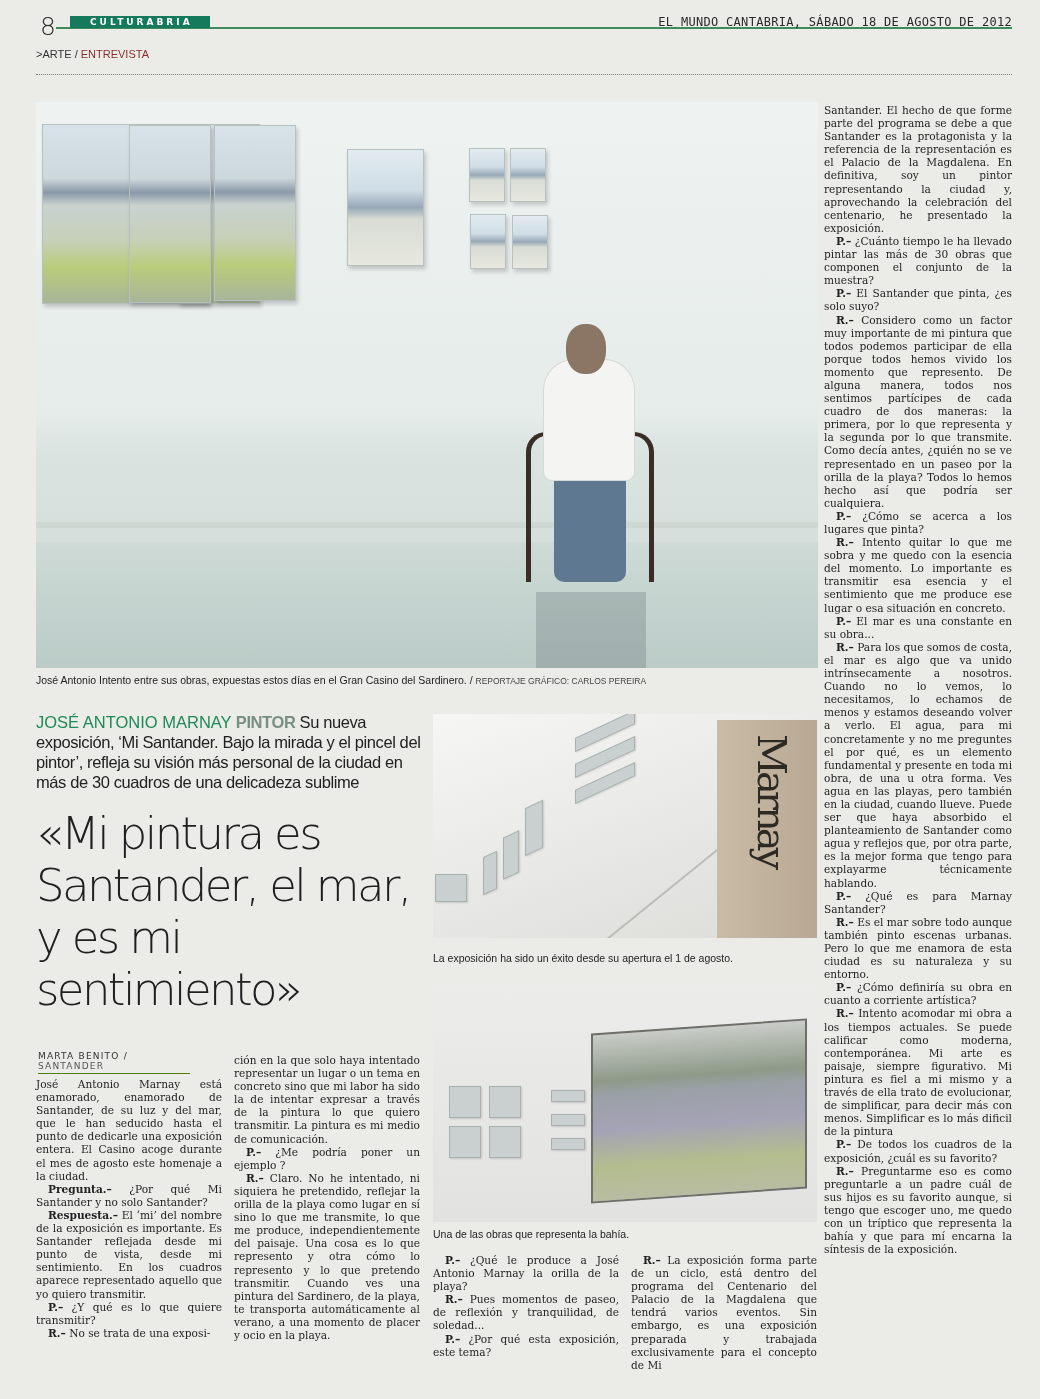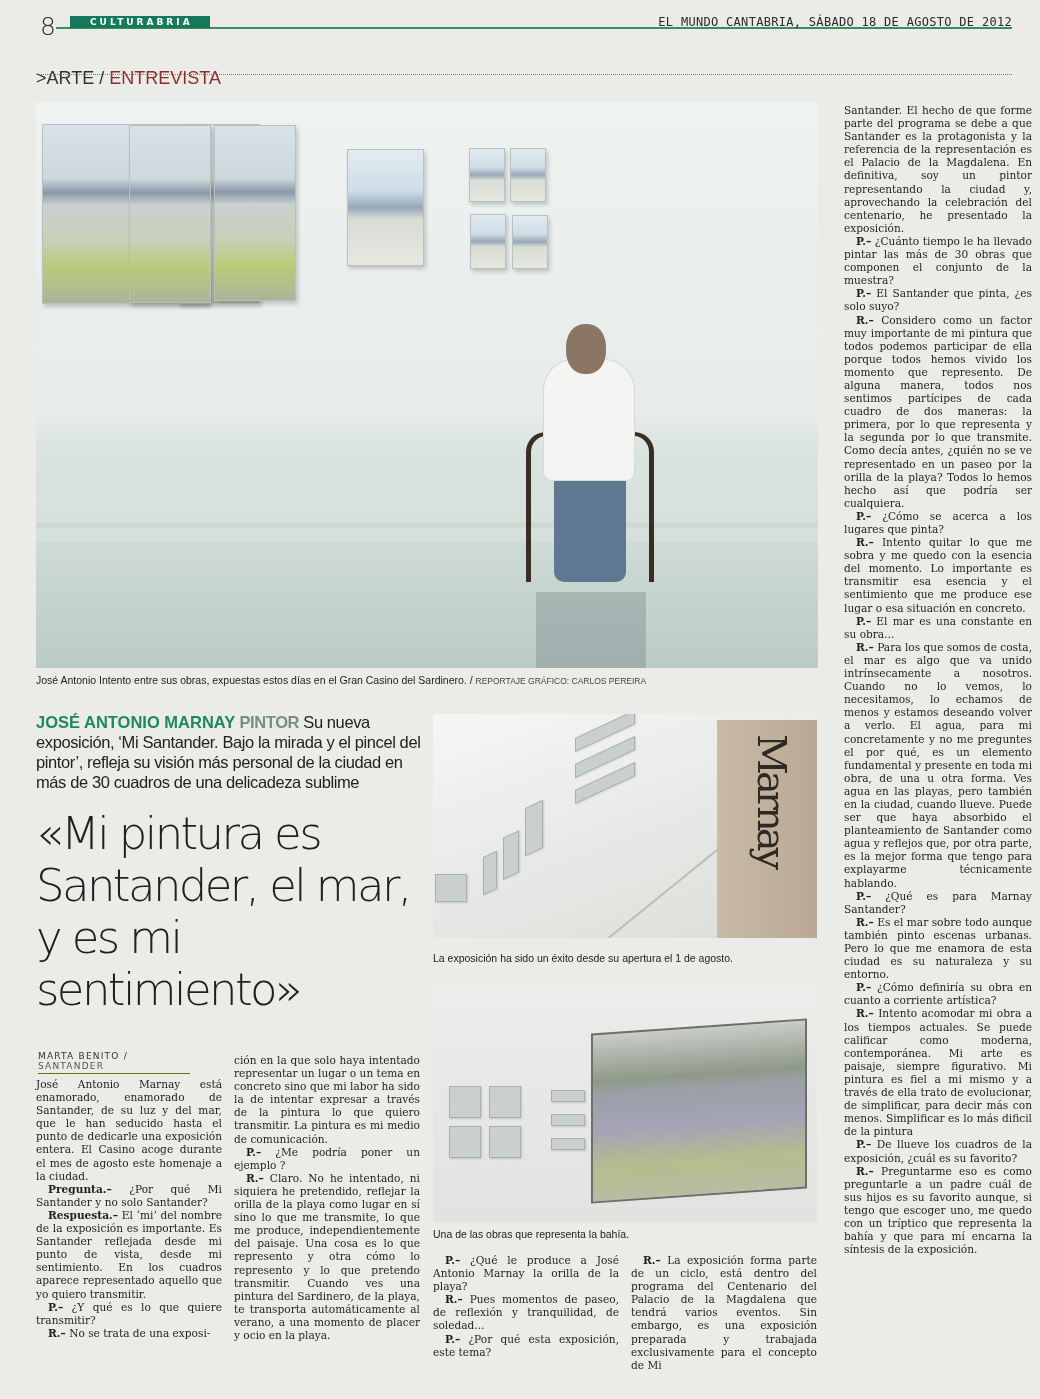--- a/index.html
+++ b/index.html
@@ -23,22 +23,22 @@
     position: absolute; left: 70px; top: 16px; width: 140px; height: 12px;
     background: #15795c; color: #fff;
     font-family: "DejaVu Sans", sans-serif; font-size: 9px; font-weight: bold;
     letter-spacing: 3px; line-height: 12px; padding-left: 20px;
   }
   .dateline {
     position: absolute; right: 28px; top: 15px;
     font-family: "DejaVu Sans Mono", monospace; font-size: 12px; letter-spacing: 0.3px; color: #2a2a2a;
   }
   .kicker {
-    position: absolute; left: 36px; top: 68px;
-    font-family: "Liberation Sans", sans-serif; font-size: 18px; color: #333; text-align: right;
+    position: absolute; left: 36px; top: 48px;
+    font-family: "Liberation Sans", sans-serif; font-size: 11px; color: #333; text-align: right;
   }
   .kicker .k-sub { color: #8b2e2e; }
   .kicker-rule { position: absolute; left: 36px; right: 28px; top: 74px; border-top: 1px dotted #7a7a7a; }
 
   
   .photo { position: absolute; overflow: hidden; }
   .photo-main {
     left: 36px; top: 102px; width: 782px; height: 566px;
     background: linear-gradient(180deg, #eef3f2 0%, #e6ecea 55%, #d9e3e0 62%, #cfdcd8 100%);
   }
@@ -74,21 +74,21 @@
     position: absolute; left: 158px; top: 40px; width: 216px; height: 170px;
     background: linear-gradient(180deg, #c9ccc8 0%, #8e9a88 28%, #9aa0a6 36%, #a5a3b6 58%, #b4bd8e 80%, #b9bca2 100%);
     border: 2px solid #6f6f6a; transform: skewY(-4deg);
   }
 
   
   .deck {
     position: absolute; left: 36px; top: 712px; width: 390px;
     font-family: "Liberation Sans", sans-serif; font-size: 16.5px; line-height: 20px; color: #222; letter-spacing: -0.4px;
   }
-  .deck .deck-name { color: #1e8a56; font-weight: bold; letter-spacing: 0; }
+  .deck .deck-name { color: #1e8a56; font-weight: normal; letter-spacing: 0; }
   .deck .deck-role { color: #7a8f83; font-weight: bold; }
   .headline {
     position: absolute; left: 36px; top: 808px; width: 390px;
     font-family: "DejaVu Sans", sans-serif; font-weight: 200; font-size: 45px; line-height: 52px; letter-spacing: -2.6px; color: #1f1f1f;
   }
   .byline {
     position: absolute; left: 38px; top: 1051px; width: 152px;
     font-family: "DejaVu Sans", sans-serif; font-size: 9px; letter-spacing: 1.2px; color: #333;
     border-bottom: 1px solid #4d7c0f; padding-bottom: 2px;
   }
@@ -100,21 +100,21 @@
     font-family: "DejaVu Serif", serif; font-size: 10.6px; line-height: 13.1px; color: #1f1f1f;
     text-align: justify; hyphens: manual;
   }
   .col p { text-indent: 0; }
   .col p.q, .col p.a { text-indent: 12px; }
   .col b { font-weight: bold; }
   .col-1 { left: 36px; top: 1078px; width: 186px; }
   .col-2 { left: 234px; top: 1054px; width: 186px; }
   .col-3 { left: 433px; top: 1254px; width: 186px; }
   .col-4 { left: 631px; top: 1254px; width: 186px; }
-  .col-5 { left: 844px; top: 104px; width: 188px; }
+  .col-5 { left: 824px; top: 104px; width: 188px; }
 </style>
 </head>
 <body>
 
 <div class="page">
 
   <div class="hdr-rule"></div>
   <div class="page-num">8</div>
   <div class="section-badge">CULTURABRIA</div>
   <div class="dateline">EL MUNDO CANTABRIA, SÁBADO 18 DE AGOSTO DE 2012</div>
@@ -214,17 +214,17 @@
     <p class="q"><b>P.–</b><span> El Santander que pinta, ¿es solo suyo?</span></p>
     <p class="a"><b>R.–</b><span> Considero como un factor muy importante de mi pintura que todos podemos participar de ella porque todos hemos vivido los momento que represento. De alguna manera, todos nos sentimos partícipes de cada cuadro de dos maneras: la primera, por lo que representa y la segunda por lo que transmite. Como decía antes, ¿quién no se ve representado en un paseo por la orilla de la playa? Todos lo hemos hecho así que podría ser cualquiera.</span></p>
     <p class="q"><b>P.–</b><span> ¿Cómo se acerca a los lugares que pinta?</span></p>
     <p class="a"><b>R.–</b><span> Intento quitar lo que me sobra y me quedo con la esencia del momento. Lo importante es transmitir esa esencia y el sentimiento que me produce ese lugar o esa situación en concreto.</span></p>
     <p class="q"><b>P.–</b><span> El mar es una constante en su obra...</span></p>
     <p class="a"><b>R.–</b><span> Para los que somos de costa, el mar es algo que va unido intrínsecamente a nosotros. Cuando no lo vemos, lo necesitamos, lo echamos de menos y estamos deseando volver a verlo. El agua, para mi concretamente y no me preguntes el por qué, es un elemento fundamental y presente en toda mi obra, de una u otra forma. Ves agua en las playas, pero también en la ciudad, cuando llueve. Puede ser que haya absorbido el planteamiento de Santander como agua y reflejos que, por otra parte, es la mejor forma que tengo para explayarme técnicamente hablando.</span></p>
     <p class="q"><b>P.–</b><span> ¿Qué es para Marnay Santander?</span></p>
     <p class="a"><b>R.–</b><span> Es el mar sobre todo aunque también pinto escenas urbanas. Pero lo que me enamora de esta ciudad es su naturaleza y su entorno.</span></p>
     <p class="q"><b>P.–</b><span> ¿Cómo definiría su obra en cuanto a corriente artística?</span></p>
     <p class="a"><b>R.–</b><span> Intento acomodar mi obra a los tiempos actuales. Se puede calificar como moderna, contemporánea. Mi arte es paisaje, siempre figurativo. Mi pintura es fiel a mi mismo y a través de ella trato de evolucionar, de simplificar, para decir más con menos. Simplificar es lo más dificil de la pintura</span></p>
-    <p class="q"><b>P.–</b><span> De llueve los cuadros de la exposición, ¿cuál es su favorito?</span></p>
+    <p class="q"><b>P.–</b><span> De todos los cuadros de la exposición, ¿cuál es su favorito?</span></p>
     <p class="a"><b>R.–</b><span> Preguntarme eso es como preguntarle a un padre cuál de sus hijos es su favorito aunque, si tengo que escoger uno, me quedo con un tríptico que representa la bahía y que para mí encarna la síntesis de la exposición.</span></p>
   </div>
 
 </div>
 
 </body></html>

